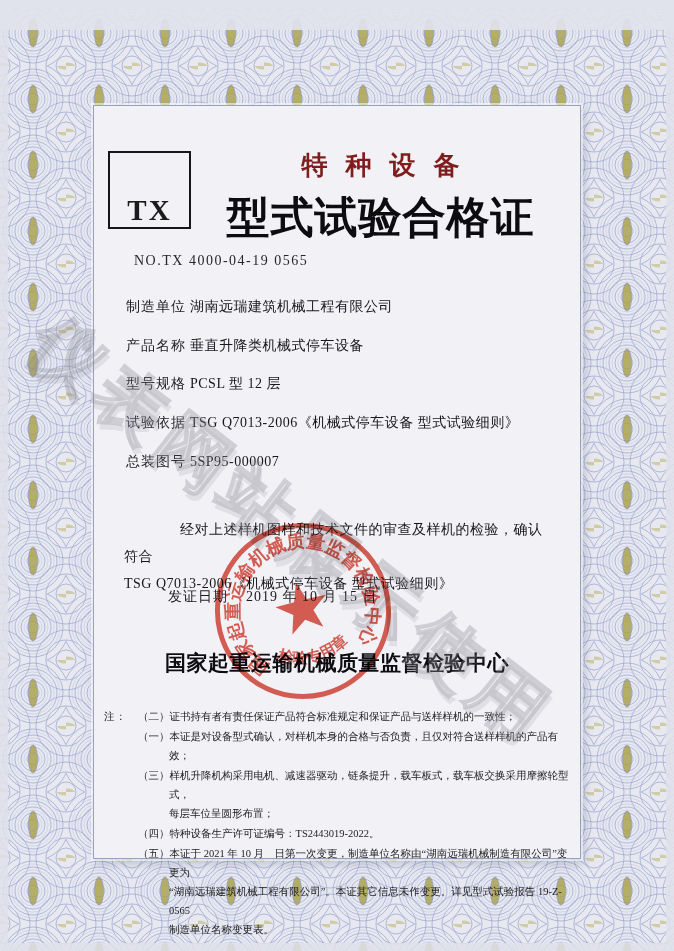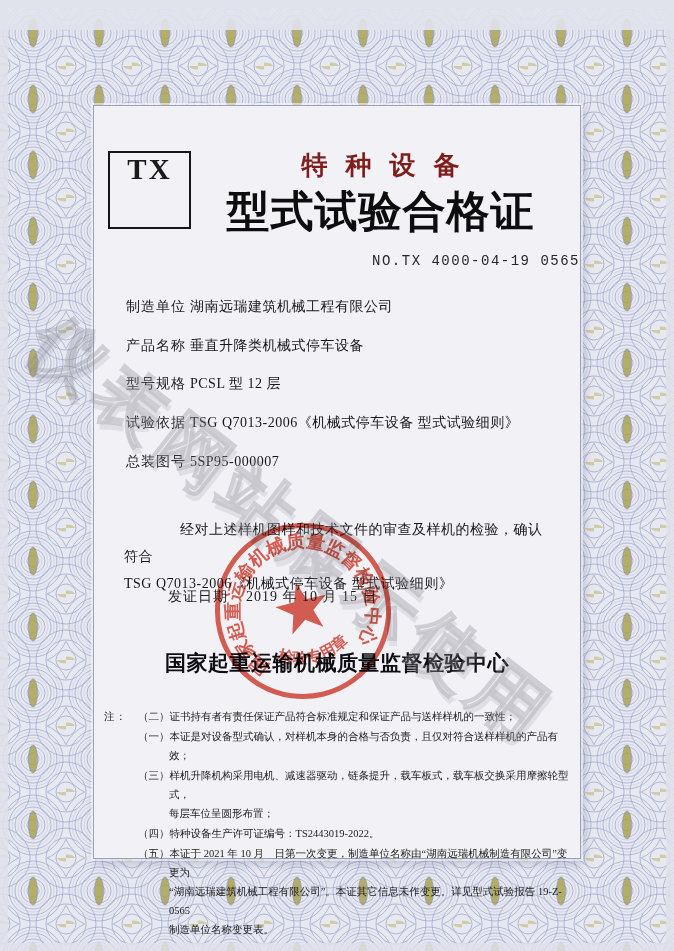--- a/index.html
+++ b/index.html
@@ -20,29 +20,29 @@
   .panel{
     position:absolute;left:93px;top:105px;width:488px;height:754px;
     background:#f2f1f6;
     border:1px solid #99a0bb;
     box-shadow:0 0 0 2px rgba(255,255,255,.55), 3px 4px 9px rgba(70,75,110,.28);
   }
   
   .header{position:absolute;top:42px;left:14px;right:14px;height:96px;display:flex;align-items:flex-start;}
   .tx-box{
     width:83px;height:78px;border:2px solid #15151a;margin-top:3px;
-    display:flex;align-items:flex-start;justify-content:center;flex-shrink:0;
+    display:flex;align-items:flex-end;justify-content:center;flex-shrink:0;
     font-size:29px;font-weight:bold;letter-spacing:2px;background:transparent;
   }
   .titles{flex:1;text-align:center;padding-left:4px;}
   .subtitle{font-size:26px;font-weight:600;letter-spacing:18px;padding-left:18px;color:#7f1d1d;}
-  .title{font-size:43px;font-weight:bold;letter-spacing:1px;color:#0d0d10;white-space:nowrap;}
+  .title{font-size:43px;font-weight:bold;letter-spacing:1px;margin-top:6px;color:#0d0d10;white-space:nowrap;}
   .cert-no{
-    position:absolute;top:147px;left:0;right:0;text-align:right;padding-left:40px;
-    font-size:14px;letter-spacing:1.5px;color:#26262b;font-family:Liberation Mono, monospace;
+    position:absolute;top:147px;left:0;right:0;text-align:left;padding-left:40px;
+    font-size:14px;letter-spacing:1.5px;color:#26262b;
   }
   
   .fields{position:absolute;top:182px;left:30px;right:14px;}
   .frow{height:38.6px;display:flex;align-items:center;font-size:14px;text-align:right;}
   .flabel{width:62px;flex-shrink:0;letter-spacing:1px;color:#1e1e23;}
   .fvalue{margin-left:4px;white-space:nowrap;letter-spacing:0.5px;color:#17171c;}
   
   .conclusion{
     position:absolute;top:410px;left:30px;right:32px;
     font-size:14px;line-height:27px;letter-spacing:0.5px;

